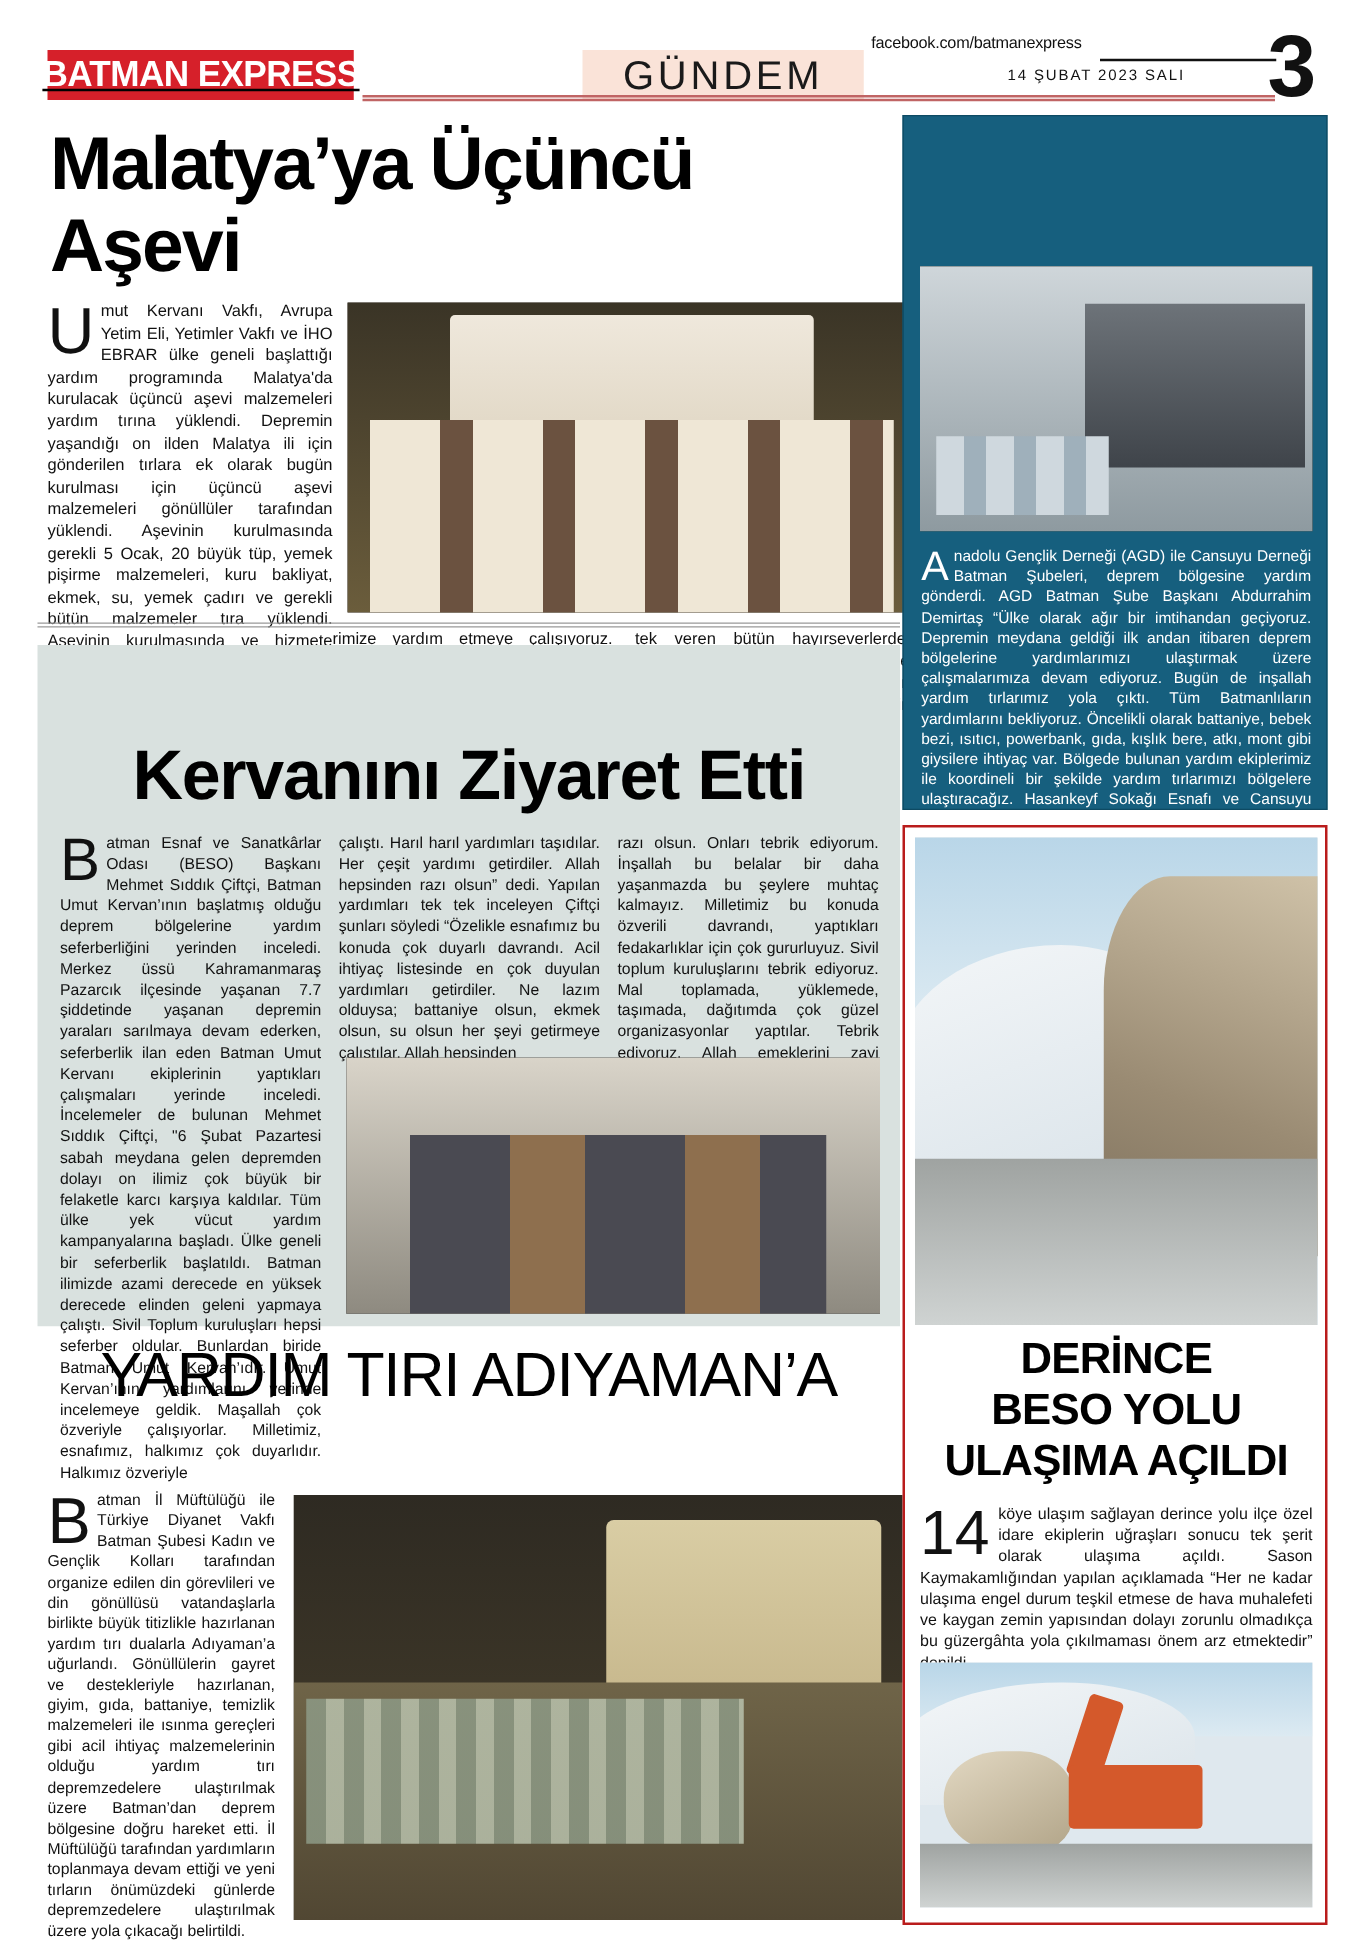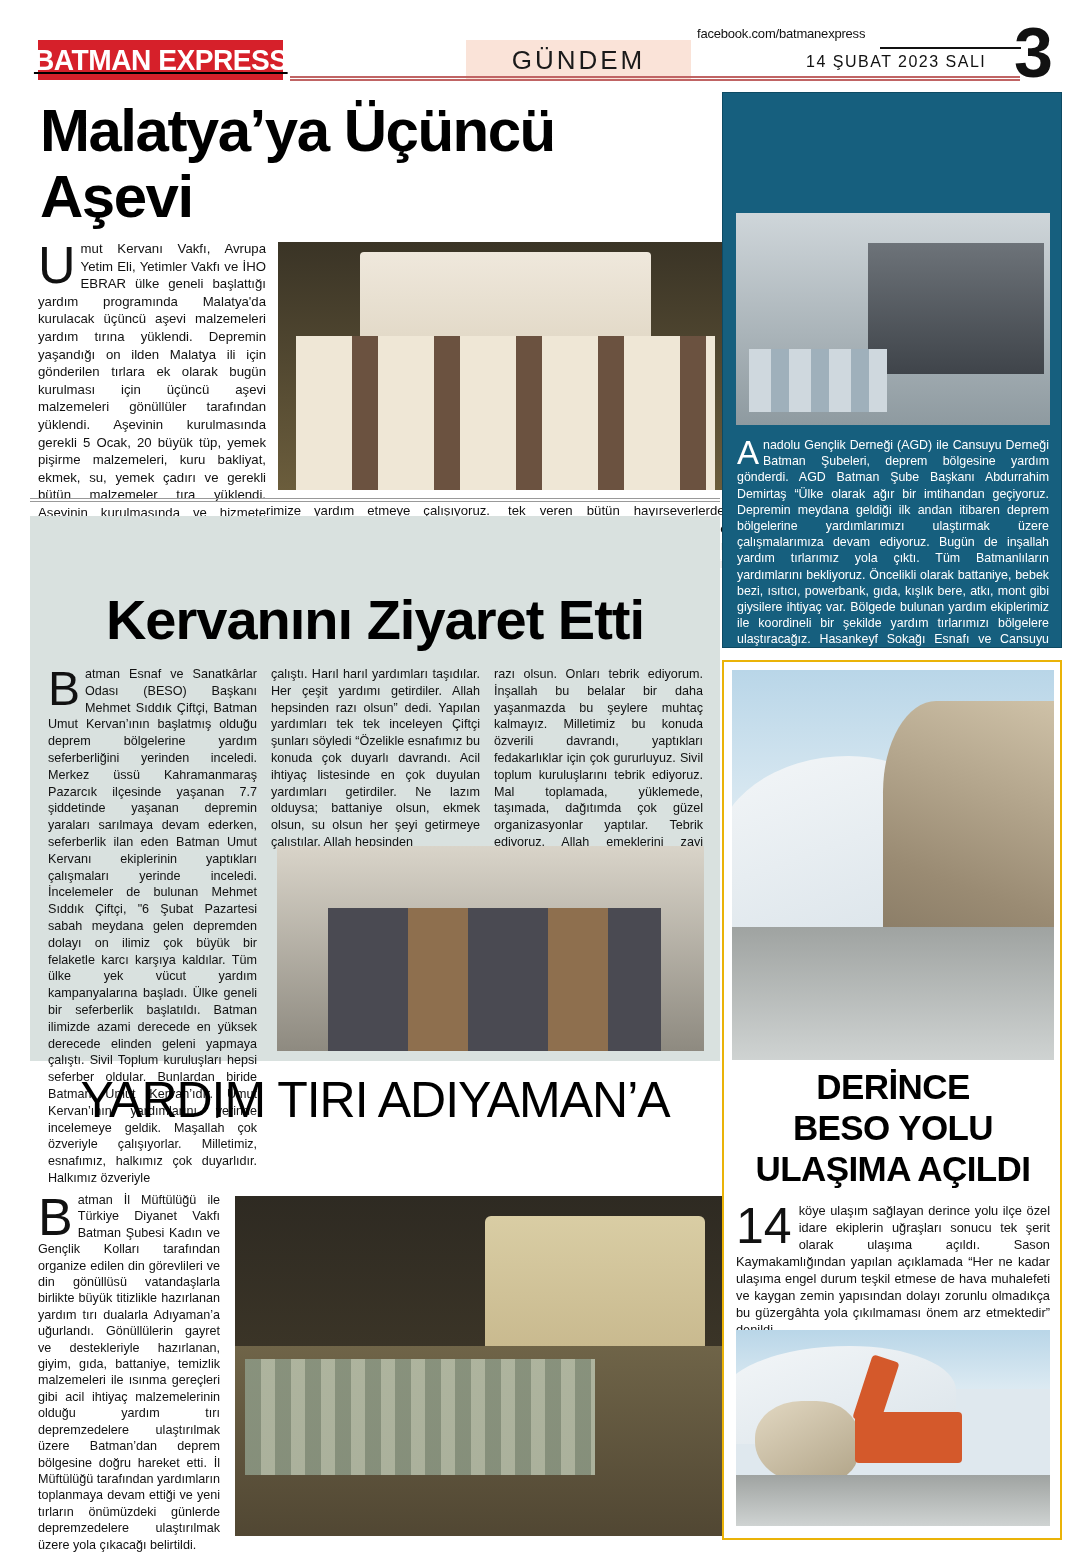--- a/index.html
+++ b/index.html
@@ -20,31 +20,31 @@
   .logo-text {
     color:#fff; font-weight:bold; font-size:29px; letter-spacing:-0.5px;
     font-family:"Liberation Sans", sans-serif; transform: scaleX(0.97);
     white-space:nowrap;
   }
   .section-tab {
     position:absolute; left:466px; top:40px; width:225px; height:40px;
     background:#fae3d8; display:flex; align-items:center; justify-content:center;
   }
   .section-tab span {
-    font-size:26px; color:#1a1a1a; letter-spacing:3px; font-weight:400;
+    font-size:32px; color:#1a1a1a; letter-spacing:3px; font-weight:400;
   }
   .fb-url {
     position:absolute; left:697px; top:26px; font-size:13px; color:#111;
     letter-spacing:-0.2px;
   }
   .rule-short {
     position:absolute; left:880px; top:47px; width:141px; height:2px; background:#111;
   }
   .date-line {
-    position:absolute; left:806px; top:53px; font-size:16px; color:#111;
+    position:absolute; left:806px; top:53px; font-size:12px; color:#111;
     letter-spacing:1.5px; white-space:nowrap;
   }
   .page-no {
     position:absolute; left:1014px; top:20px; font-size:70px; font-weight:bold;
     color:#111; line-height:66px;
   }
   .mast-rule {
     position:absolute; left:290px; top:76px; width:730px; height:5px;
     border-top:2px solid #c06464; border-bottom:2px solid #c06464;
   }
@@ -119,21 +119,21 @@
     position:absolute; left:13px; top:120px; width:314px; height:212px;
     overflow:hidden; background:#5b5348;
   }
   .agd-text {
     position:absolute; left:14px; top:344px; width:312px;
     color:#fff; font-size:12.4px; line-height:16.2px; text-align:justify;
   }
 
   .box-der {
     position:absolute; left:0; top:568px; width:340px; height:880px;
-    border:2px solid #eab308; background:#fff;
+    border:2px solid #b91c1c; background:#fff;
   }
   .der-photo {
     position:absolute; left:8px; top:8px; width:322px; height:390px;
     overflow:hidden; background:#c8d7e2;
   }
   h2.head-der {
     position:absolute; left:6px; top:404px; width:326px;
     font-size:35px; font-weight:bold; line-height:41px; color:#000;
     text-align:center; letter-spacing:-0.6px;
   }

